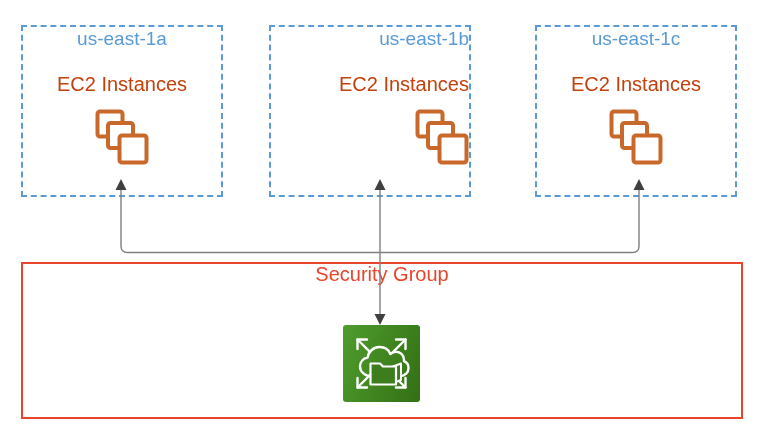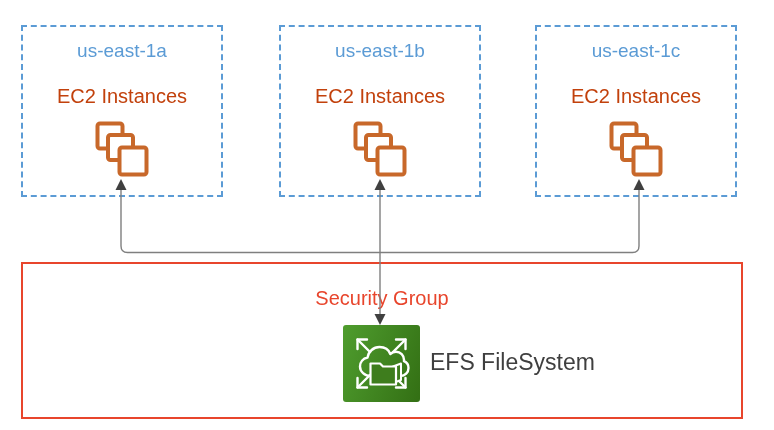--- a/index.html
+++ b/index.html
@@ -20,25 +20,24 @@
     top: 25px;
     width: 202px;
     height: 172px;
     border: 2px dashed #5B9BD5;
     background: transparent;
     display: flex;
     flex-direction: column;
     align-items: center;
   }
   .az-box.az-1 { left: 21px; }
-  .az-box.az-2 { left: 279px; }
+  .az-box.az-2 { left: 269px; align-items: flex-end; }
   .az-box.az-3 { left: 535px; }
 
   .az-title {
-    margin-top: 12px;
     font-size: 19px;
     line-height: 23px;
     color: #5B9BD5;
     text-align: center;
     white-space: nowrap;
   }
   .az-service {
     margin-top: 22px;
     font-size: 20px;
     line-height: 24px;
@@ -58,21 +57,21 @@
     left: 21px;
     top: 262px;
     width: 722px;
     height: 157px;
     border: 2px solid #E8452C;
     background: transparent;
   }
   .sg-label {
     position: absolute;
     left: 382px;
-    top: 286px;
+    top: 262px;
     transform: translateX(-50%);
     font-size: 20px;
     line-height: 24px;
     color: #E8452C;
     white-space: nowrap;
   }
 
   
   .efs-icon {
     position: absolute;
@@ -166,21 +165,20 @@
         <path d="M62.5 53 V62.5 H53"></path>
           <path d="M62.5 62.5 L50 50"></path>
 
         <path d="M28 51 C21.5 51 17 46.5 17 41.5 C17 37 20 33.5 24.5 32.5 C25.5 26.5 30.5 22 36.5 22 C41.5 22 45.8 24.8 47.3 29 C48.8 27.6 50.8 26.8 53 26.8 C57.5 26.8 61 30.3 61 34.8 L61 36.2 C63.8 37.3 65.5 39.8 65.5 43 C65.5 47.5 62 51 57.5 51 Z"></path>
       </g>
 
       <path d="M50 41.5 L58 38.5 L58 55 L50 58 Z" fill="#3E7D1D" stroke="#ffffff" stroke-width="2" stroke-linejoin="round"></path>
       <path d="M27.5 38.5 H37 L40 41.5 H53 V59.5 H27.5 Z" fill="#3E7D1D" stroke="#ffffff" stroke-width="2.2" stroke-linejoin="round"></path>
     </svg>
   </div>
-  <div class="efs-label">EFS FileSystem</div>
 
   <svg class="connectors" viewBox="0 0 774 430">
     <g fill="none" stroke="#7F7F7F" stroke-width="1.4">
       <path d="M121 189 V246 Q121 252.5 127.5 252.5 H632.5 Q639 252.5 639 246 V189"></path>
       <path d="M380 189 V314"></path>
     </g>
     <g fill="#404040" stroke="none">
       <path d="M121 179 L115.5 190 L126.5 190 Z"></path>
       <path d="M380 179 L374.5 190 L385.5 190 Z"></path>
       <path d="M639 179 L633.5 190 L644.5 190 Z"></path>

